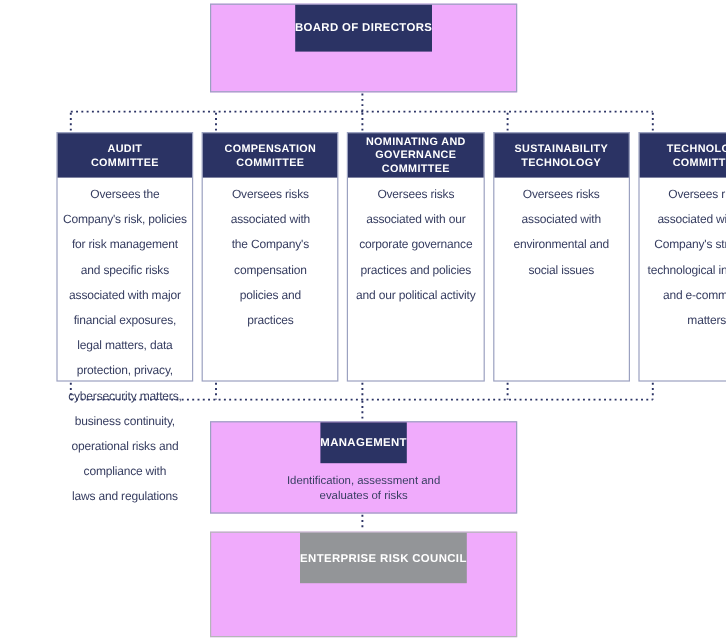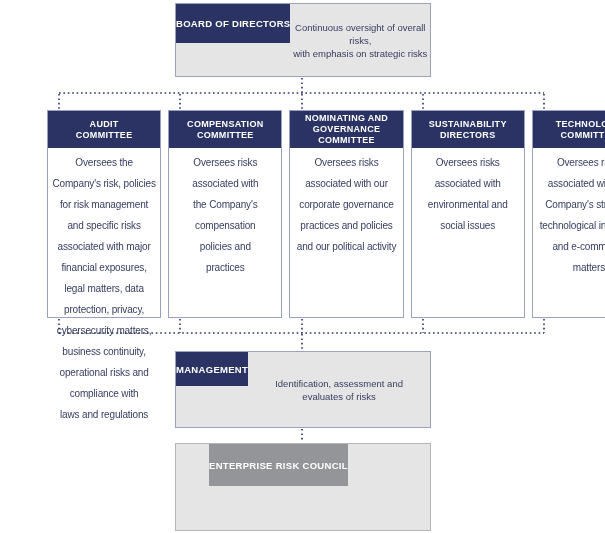--- a/index.html
+++ b/index.html
@@ -13,24 +13,25 @@
   }
   .connectors {
     position: absolute;
     left: 0; top: 0;
     width: 605px; height: 533px;
     pointer-events: none;
   }
   .box {
     position: absolute;
     box-sizing: border-box;
-    background: #e5e5e5;
+    background: #f0abfc;
     border: 1px solid #9ba1c0;
     display: flex;
-    flex-direction: row;
+    flex-direction: column;
+    align-items: center;
   }
   .hdr {
     flex: 0 0 auto;
     display: flex;
     align-items: center;
     justify-content: center;
     text-align: center;
     color: #ffffff;
     font-weight: 700;
     font-size: 9px;
@@ -116,22 +117,20 @@
       <line x1="59" y1="333" x2="544" y2="333"></line>
 
       <line x1="302" y1="334" x2="302" y2="350"></line>
 
       <line x1="302" y1="429" x2="302" y2="442"></line>
     </g>
   </svg>
 
   <div class="box board">
     <div class="hdr navy-hdr">BOARD OF DIRECTORS</div>
-    <div class="bdy centered-bdy">Continuous oversight of overall risks,
-with emphasis on strategic risks</div>
   </div>
 
   <div class="committee-row">
 
     <div class="committee">
       <div class="hdr navy-hdr">AUDIT
 COMMITTEE</div>
       <div class="bdy">Oversees the
 Company's risk, policies
 for risk management
@@ -164,21 +163,21 @@
 COMMITTEE</div>
       <div class="bdy">Oversees risks
 associated with our
 corporate governance
 practices and policies
 and our political activity</div>
     </div>
 
     <div class="committee">
       <div class="hdr navy-hdr">SUSTAINABILITY
-DIRECTORS</div>
+TECHNOLOGY</div>
       <div class="bdy">Oversees risks
 associated with
 environmental and
 social issues</div>
     </div>
 
     <div class="committee">
       <div class="hdr navy-hdr">TECHNOLOGY
 COMMITTEE</div>
       <div class="bdy">Oversees risks

